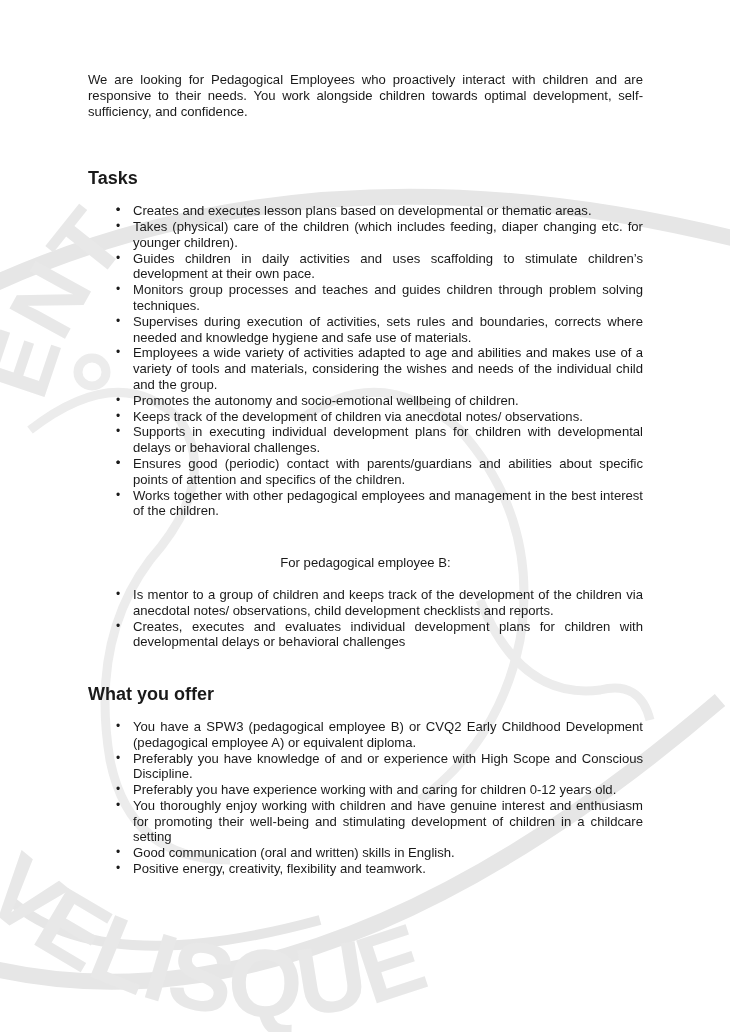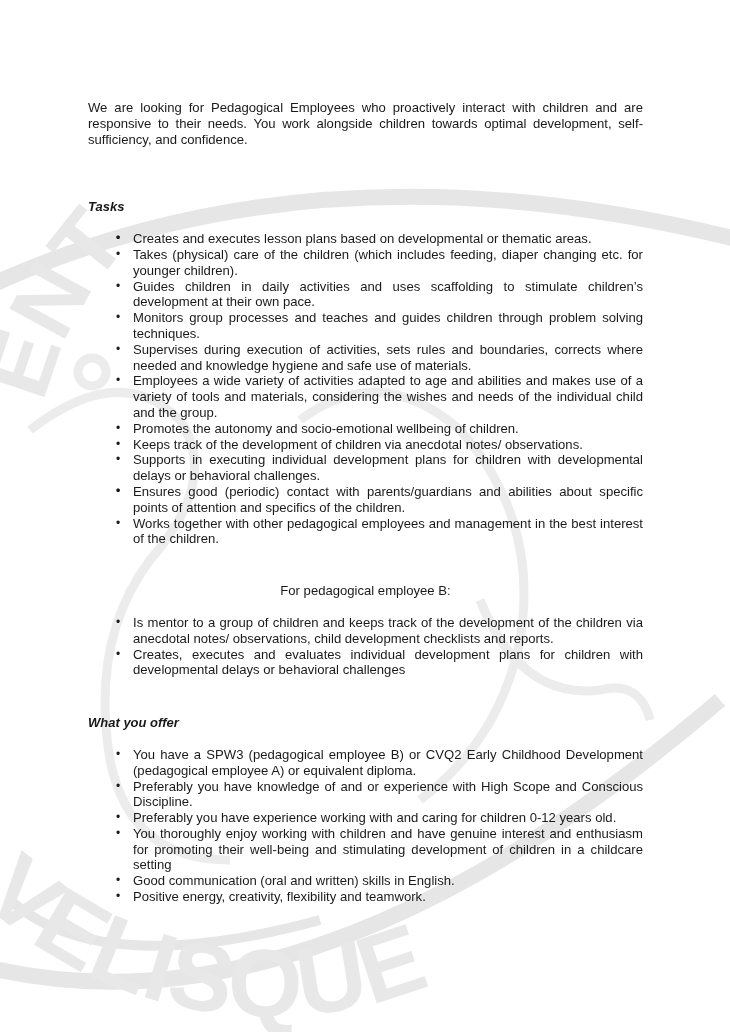--- a/index.html
+++ b/index.html
@@ -20,37 +20,36 @@
       left: 0;
       top: 0;
       width: 730px;
       height: 1032px;
       z-index: 0;
       pointer-events: none;
     }
     .page {
       position: absolute;
       left: 88px;
-      top: 100px;
+      top: 72px;
       width: 555px;
       z-index: 1;
       font-size: 13.1px;
       line-height: 15.8px;
     }
     p {
       margin: 0;
       text-align: justify;
     }
     .intro { margin-bottom: 52px; }
     h2 {
-      font-size: 13px;
+      font-size: 18px;
       font-weight: bold;
       margin: 0 0 16px 0;
       line-height: 15.8px;
-      font-style: italic;
     }
     ul {
       list-style: none;
       margin: 0;
       padding: 0;
     }
     li {
       position: relative;
       padding-left: 45px;
       text-align: justify;

